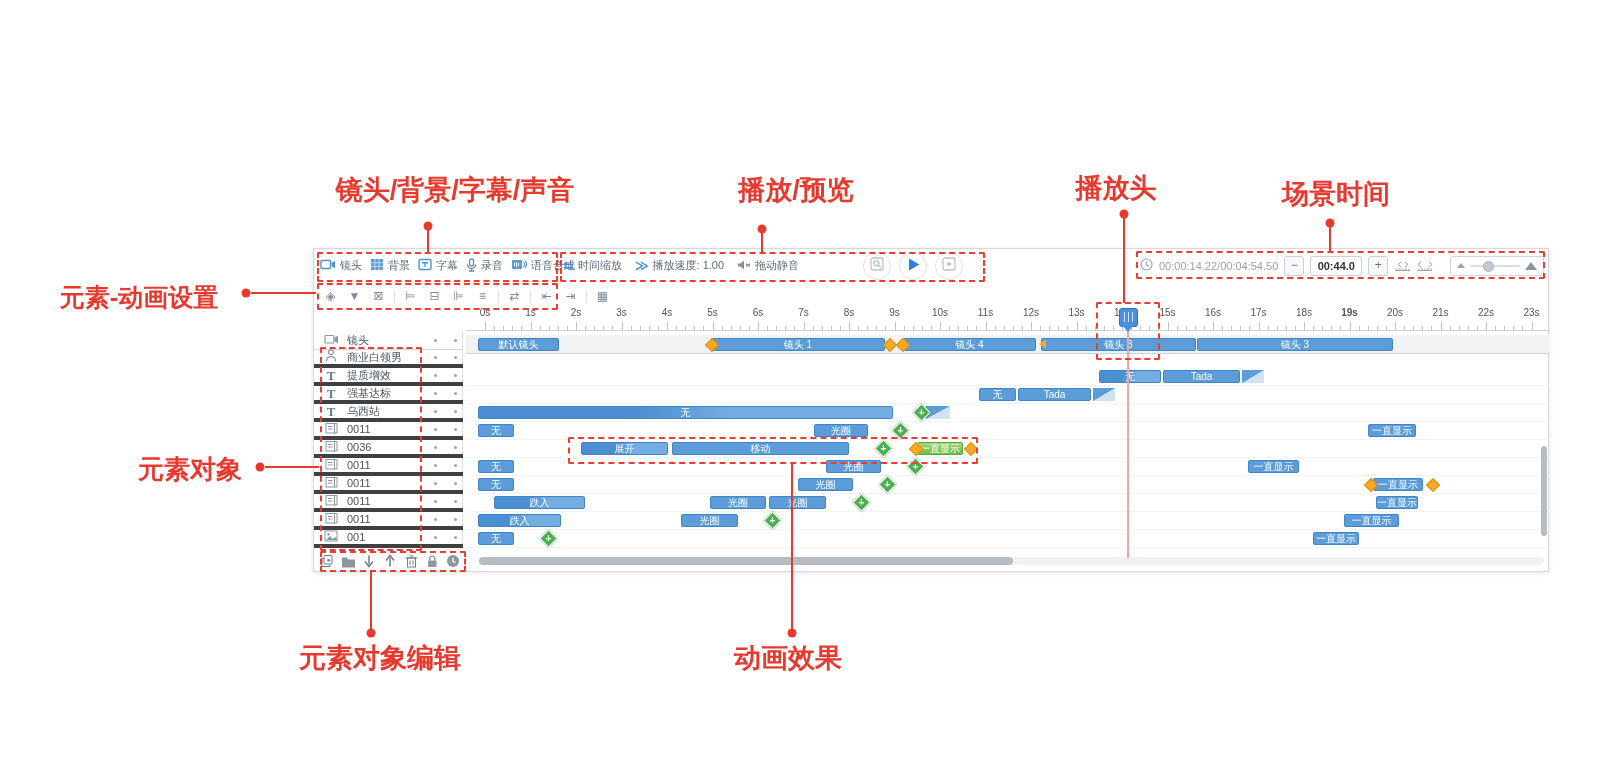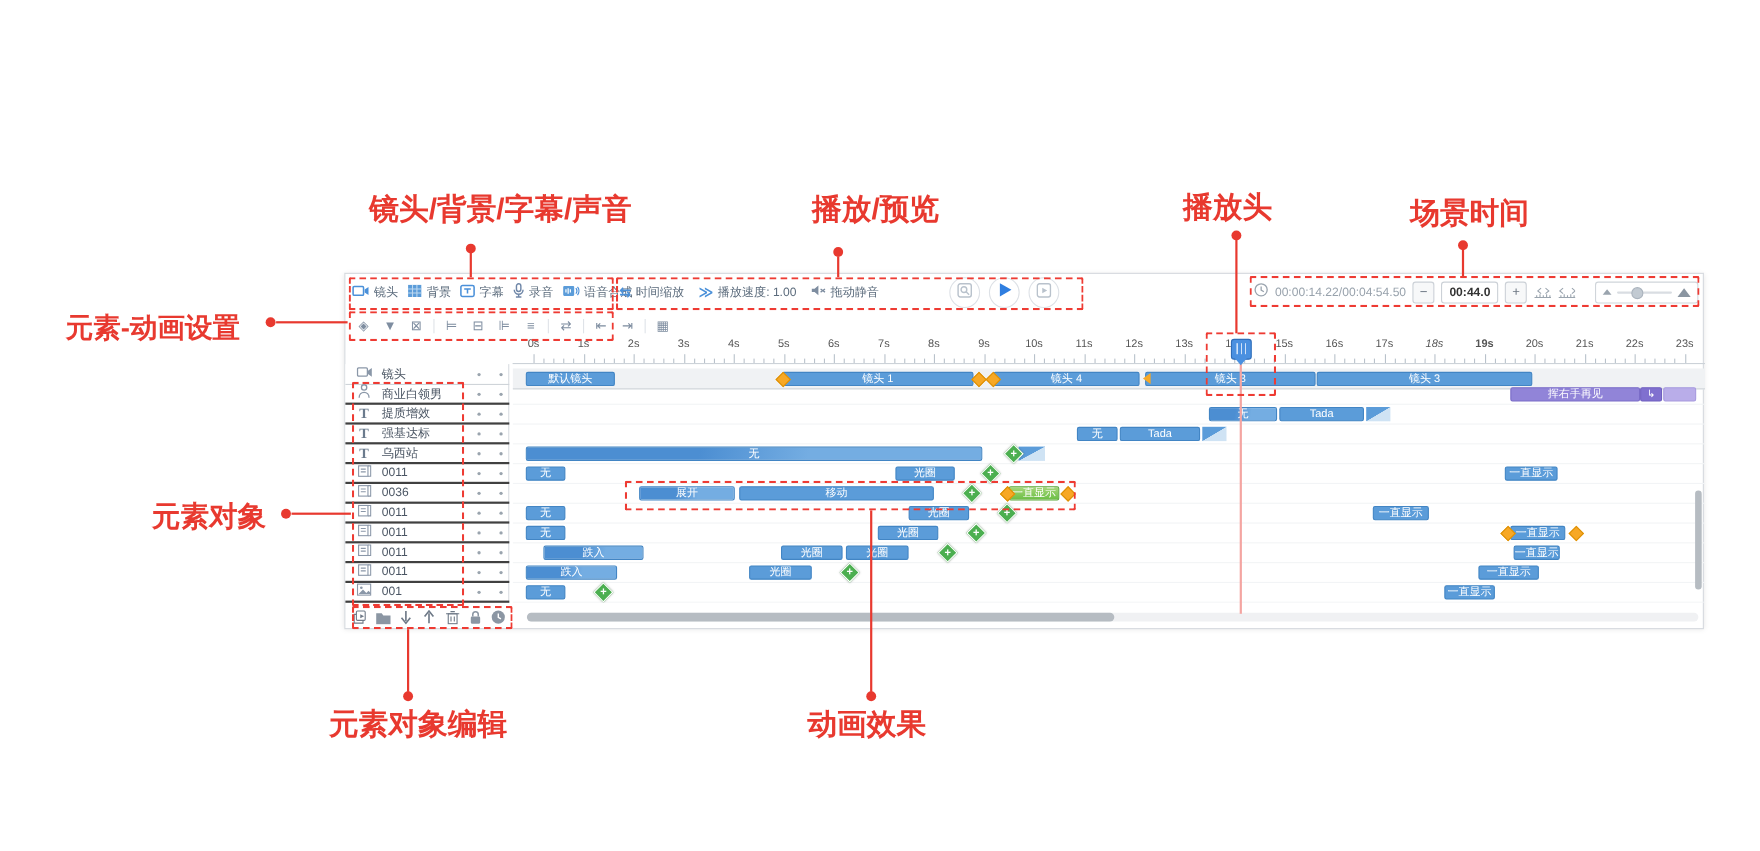--- a/index.html
+++ b/index.html
@@ -31,21 +31,21 @@
   .slid{position:relative;flex:1;height:2px;background:#d9dde2;border-radius:1px;}
   .shandle{position:absolute;left:26%;top:-4px;width:9px;height:9px;border-radius:50%;background:#c2cad2;border:1px solid #aab3bd;cursor:pointer;}
 
   
   .ruler{position:absolute;left:152px;top:57px;width:1084px;height:25px;border-bottom:1px solid #ccd2d8;box-sizing:border-box;}
   .tick{position:absolute;bottom:0;width:1px;background:#b9c2cb;}
   .ticklab{position:absolute;top:1px;width:26px;margin-left:-13px;text-align:center;font-size:10px;color:#555;}
 
   
   .leftcol{position:absolute;left:0;top:82px;width:149px;height:217px;border-right:1px solid #d9dde1;box-sizing:border-box;background:#fff;}
-  .lrow{position:absolute;left:0;width:149px;height:18px;border-bottom:2px solid #404040;box-sizing:border-box;cursor:pointer;}
+  .lrow{position:absolute;left:0;width:149px;height:18px;border-bottom:4px solid #404040;box-sizing:border-box;cursor:pointer;}
   .lrow-cam{height:19px;border-bottom:1px solid #cfd4d9;}
   .lic{position:absolute;left:9px;top:50%;transform:translateY(-50%);width:16px;text-align:center;}
   .lnm{position:absolute;left:33px;top:50%;transform:translateY(-50%);font-size:11px;color:#4a5563;white-space:nowrap;}
   .ldot{position:absolute;top:50%;width:3px;height:3px;margin-top:-1px;border-radius:50%;background:#9aa4ae;}
   .ticon{font-family:"Liberation Serif","DejaVu Serif",serif;font-size:13px;font-weight:bold;color:#6b7b8d;}
 
   
   .bottombar{position:absolute;left:5px;top:302px;width:142px;height:20px;display:flex;justify-content:space-between;align-items:center;}
   .et{width:16px;height:16px;display:flex;align-items:center;justify-content:center;cursor:pointer;}
 
@@ -321,21 +321,21 @@
         <div class="tick" style="left: 756.1px; height: 4px;"></div>
         <div class="tick" style="left: 765.2px; height: 4px;"></div>
         <div class="tick" style="left: 774.3px; height: 4px;"></div>
         <div class="tick" style="left: 783.4px; height: 4px;"></div>
         <div class="ticklab" style="left: 792.5px;">17s</div>
         <div class="tick" style="left: 792.5px; height: 8px;"></div>
         <div class="tick" style="left: 801.6px; height: 4px;"></div>
         <div class="tick" style="left: 810.7px; height: 4px;"></div>
         <div class="tick" style="left: 819.8px; height: 4px;"></div>
         <div class="tick" style="left: 828.9px; height: 4px;"></div>
-        <div class="ticklab" style="left: 838px; font-style: italic;">18s</div>
+        <div class="ticklab" style="left: 838px;">18s</div>
         <div class="tick" style="left: 838px; height: 8px;"></div>
         <div class="tick" style="left: 847.1px; height: 4px;"></div>
         <div class="tick" style="left: 856.2px; height: 4px;"></div>
         <div class="tick" style="left: 865.3px; height: 4px;"></div>
         <div class="tick" style="left: 874.4px; height: 4px;"></div>
         <div class="ticklab" style="left: 883.5px; font-weight: bold;">19s</div>
         <div class="tick" style="left: 883.5px; height: 8px;"></div>
         <div class="tick" style="left: 892.6px; height: 4px;"></div>
         <div class="tick" style="left: 901.7px; height: 4px;"></div>
         <div class="tick" style="left: 910.8px; height: 4px;"></div>
@@ -521,25 +521,20 @@
           <div class="bar bar-b" style="left: 12px; width: 81px;"><span>默认镜头</span></div>
           <div class="bar bar-b" style="left: 245px; width: 174px;"><span>镜头 1</span></div>
           <div class="bar bar-b" style="left: 437px; width: 133px;"><span>镜头 4</span></div>
           <div class="bar bar-b" style="left: 575px; width: 155px;"><span>镜头 3</span></div>
           <div class="bar bar-b" style="left: 731px; width: 196px;"><span>镜头 3</span></div>
           <div class="mk-d" style="left: 241px;"></div>
           <div class="mk-d" style="left: 419px;"></div>
           <div class="mk-d" style="left: 432px;"></div>
           <div class="mk-tl" style="left: 573px;"></div>
         </div>
-        <div class="trow" style="top: 19px;">
-          <div class="bar bar-p" style="left: 907px; width: 118px;"><span>挥右手再见</span></div>
-          <div class="bar bar-pd" style="left: 1025px; width: 20px;"><span>↳</span></div>
-          <div class="bar bar-pl" style="left: 1046px; width: 30px;"></div>
-        </div>
         <div class="trow" style="top: 37px;">
           <div class="bar bar-w" style="left: 633px; width: 62px;"><span>无</span></div>
           <div class="bar bar-b" style="left: 697px; width: 77px;"><span>Tada</span></div>
           <div class="bar bar-ro" style="left: 776px; width: 22px;"></div>
         </div>
         <div class="trow" style="top: 55px;">
           <div class="bar bar-b" style="left: 513px; width: 37px;"><span>无</span></div>
           <div class="bar bar-b" style="left: 552px; width: 73px;"><span>Tada</span></div>
           <div class="bar bar-ro" style="left: 627px; width: 22px;"></div>
         </div>

